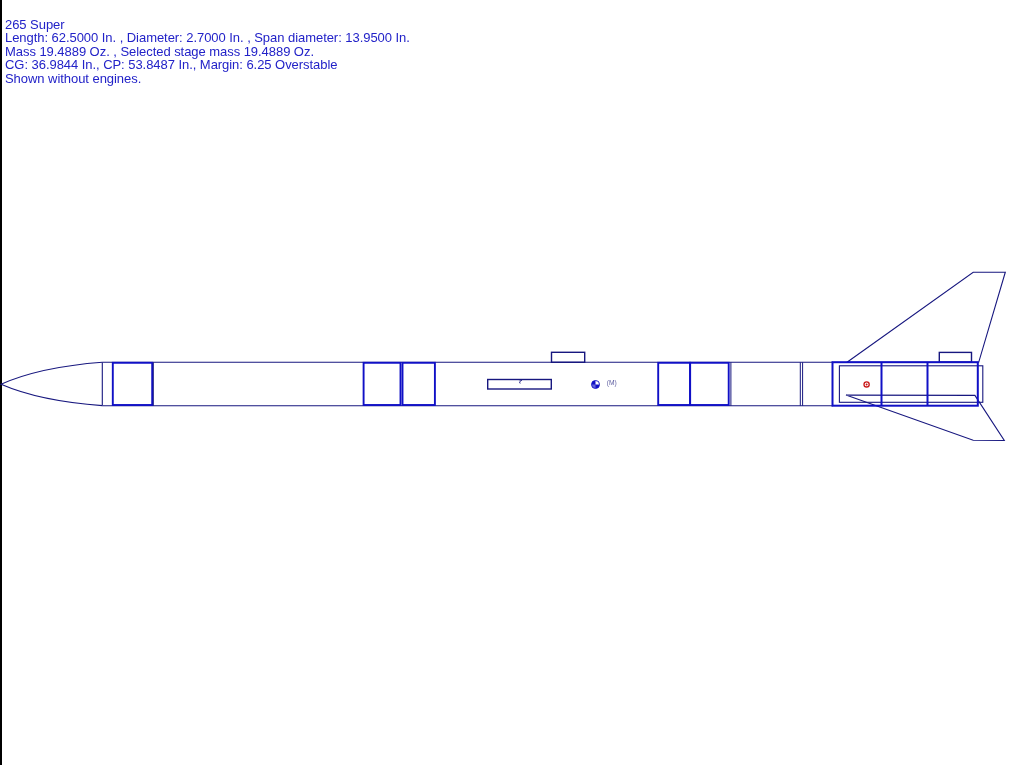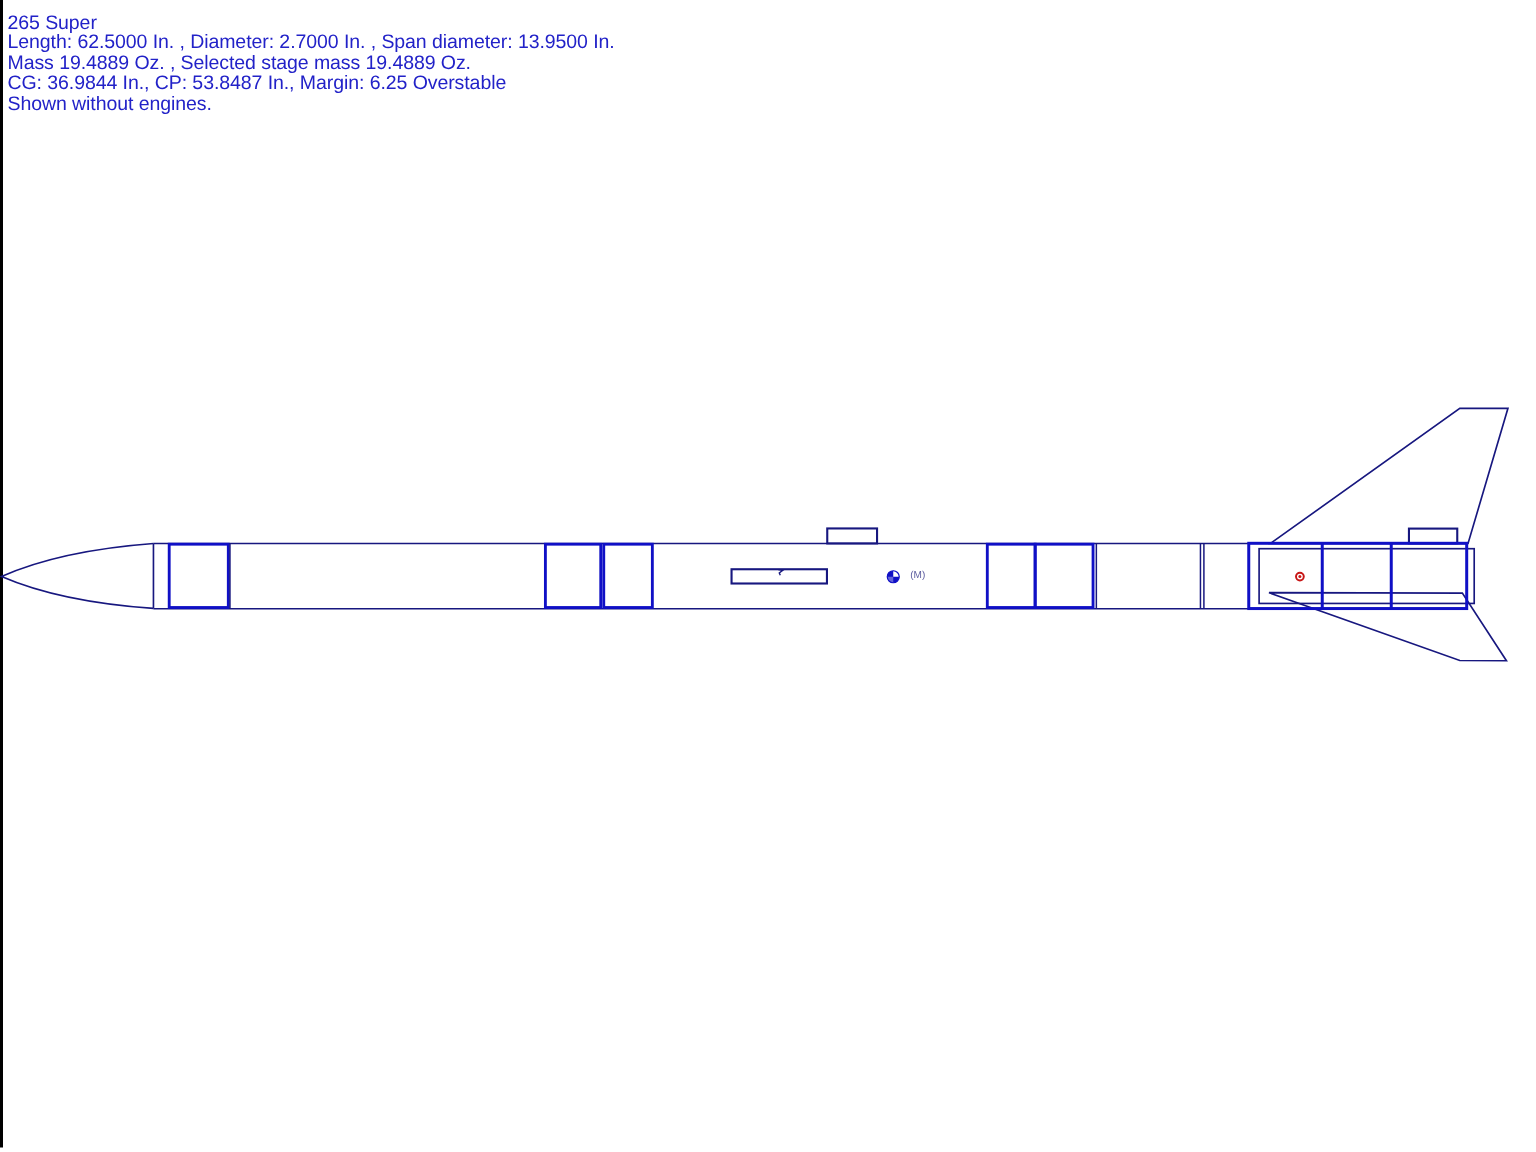--- a/index.html
+++ b/index.html
@@ -1,17 +1,17 @@
 <!DOCTYPE html>
 <html><head>
 <meta charset="utf-8">
 <style>
 html,body{margin:0;padding:0;background:#ffffff;width:1024px;height:768px;overflow:hidden;}
 body{font-family:"Liberation Sans",sans-serif;}
-.info{position:absolute;left:5px;top:8px;color:#2222c8;font-size:13px;line-height:13.4px;white-space:pre;letter-spacing:-0.05px;}
+.info{position:absolute;left:5px;top:18px;color:#2222c8;font-size:13px;line-height:13.4px;white-space:pre;letter-spacing:-0.05px;}
 </style>
 </head>
 <body>
 
 <div style="position:absolute;left:0;top:0;width:1.5px;height:765px;background:#000000;"></div>
 
 <div class="info">265 Super
 Length: 62.5000 In. , Diameter: 2.7000 In. , Span diameter: 13.9500 In.
 Mass 19.4889 Oz. , Selected stage mass 19.4889 Oz.
 CG: 36.9844 In., CP: 53.8487 In., Margin: 6.25 Overstable

